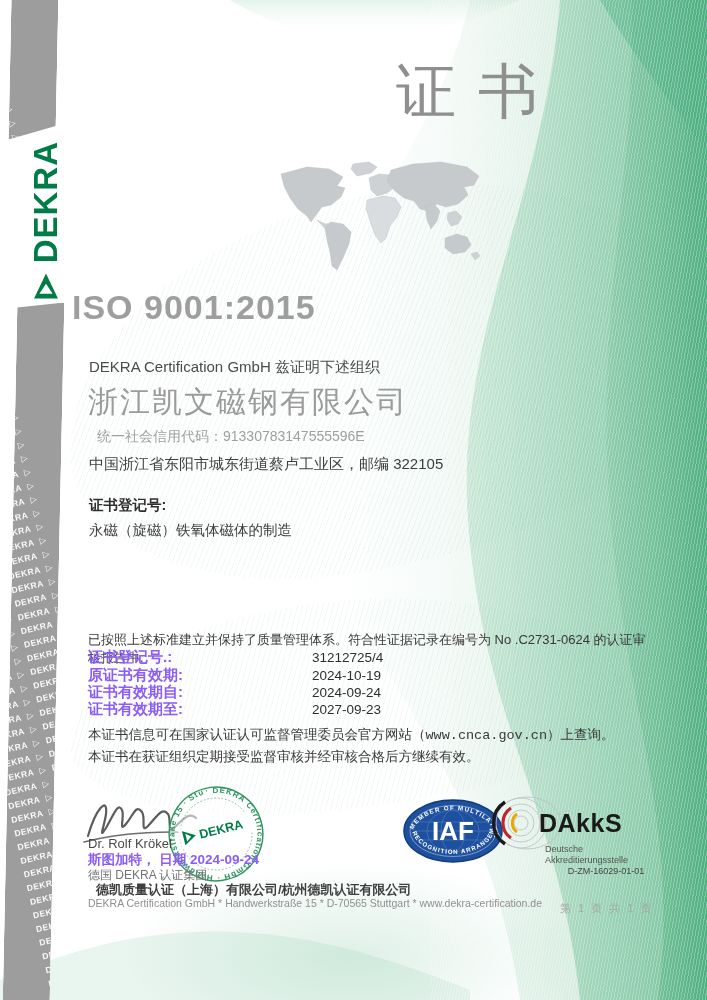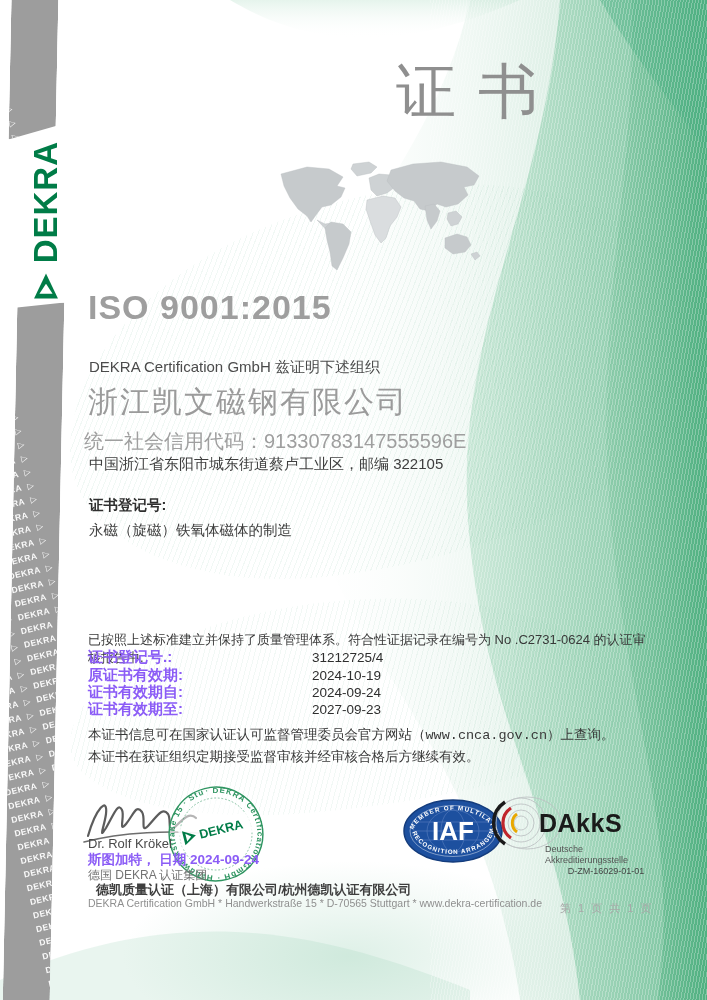--- a/index.html
+++ b/index.html
@@ -29,25 +29,25 @@
     transform:rotate(-14deg);color:rgba(255,255,255,0.95);font-weight:bold;
     font-size:8.5px;line-height:14px;word-spacing:3px;letter-spacing:.5px;}
   
   .vlogo{left:-34px;top:195px;width:160px;height:52px;z-index:3;
     transform:rotate(-90deg);display:flex;align-items:center;gap:9px;}
   .vlogo .word{color:#007C47;font-weight:bold;font-size:33px;letter-spacing:1px;}
   
   .title{left:0;top:52px;width:560px;text-align:right;color:#8f8f8f;
     font-size:60px;letter-spacing:22px;z-index:2;}
   .map{left:275px;top:158px;z-index:2;}
-  .iso{left:88px;top:288px;color:#9e9e9e;font-weight:bold;font-size:34px;
+  .iso{left:72px;top:288px;color:#9e9e9e;font-weight:bold;font-size:34px;
     letter-spacing:1px;z-index:2;}
   .intro{left:89px;top:358px;font-size:15px;color:#4b4b4b;z-index:2;}
   .company{left:88px;top:382px;font-size:30px;color:#9b9b9b;letter-spacing:2px;z-index:2;}
-  .credit{left:84px;top:428px;font-size:20px;color:#9f9f9f;z-index:2;}
+  .credit{left:97px;top:428px;font-size:14px;color:#9f9f9f;z-index:2;}
   .address{left:89px;top:455px;font-size:15px;color:#3e3e3e;z-index:2;}
   .scope-label{left:89px;top:496px;font-size:14.5px;font-weight:bold;color:#2f2f2f;z-index:2;}
   .scope-text{left:89px;top:521px;font-size:14.5px;color:#3e3e3e;z-index:2;}
   .statement{left:88px;top:631px;width:560px;font-size:13px;color:#383838;z-index:2;}
   .rows{left:88px;top:649px;width:520px;z-index:2;}
   .row{display:flex;height:17.4px;align-items:center;}
   .row .lab{width:224px;font-size:15px;font-weight:700;color:#8b5cf6;}
   .row .val{font-size:13.5px;color:#2e2e2e;}
   .note1{left:88px;top:726px;font-size:13.5px;color:#383838;z-index:2;font-family:Liberation Mono, monospace;}
   .note2{left:88px;top:748px;font-size:13.5px;color:#383838;z-index:2;}

